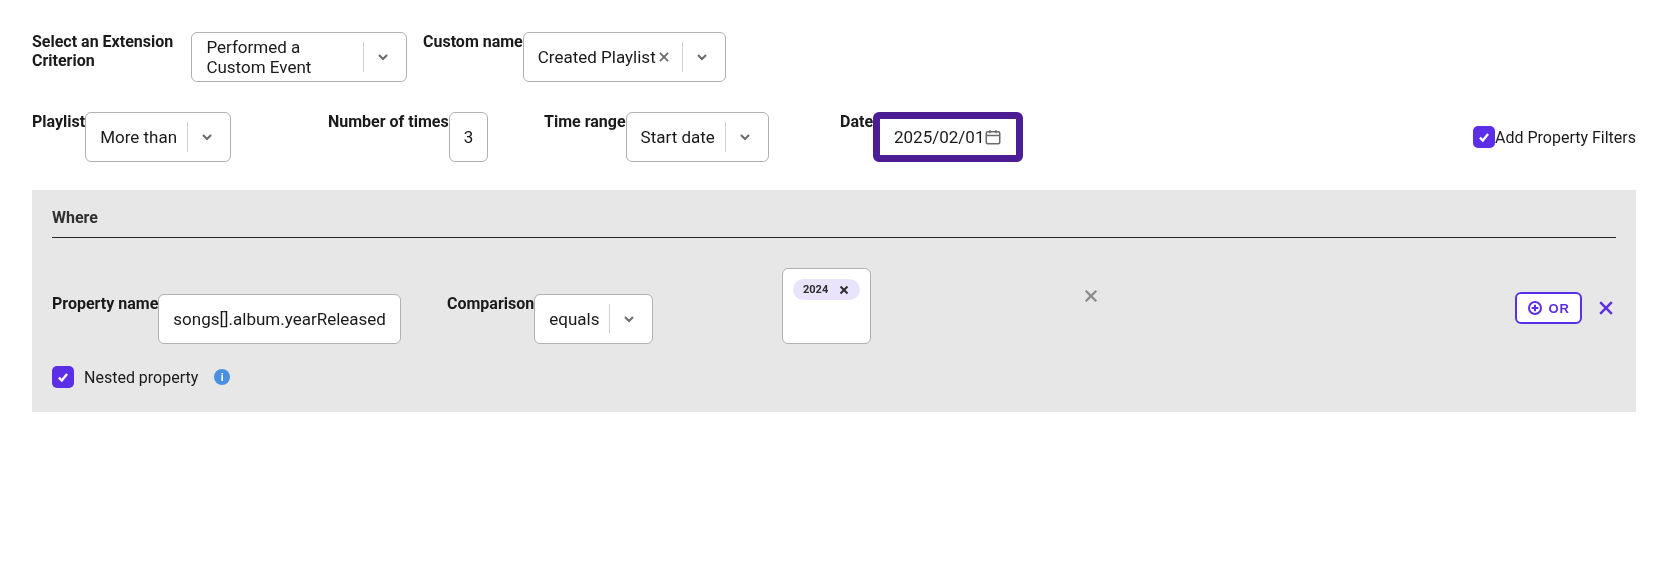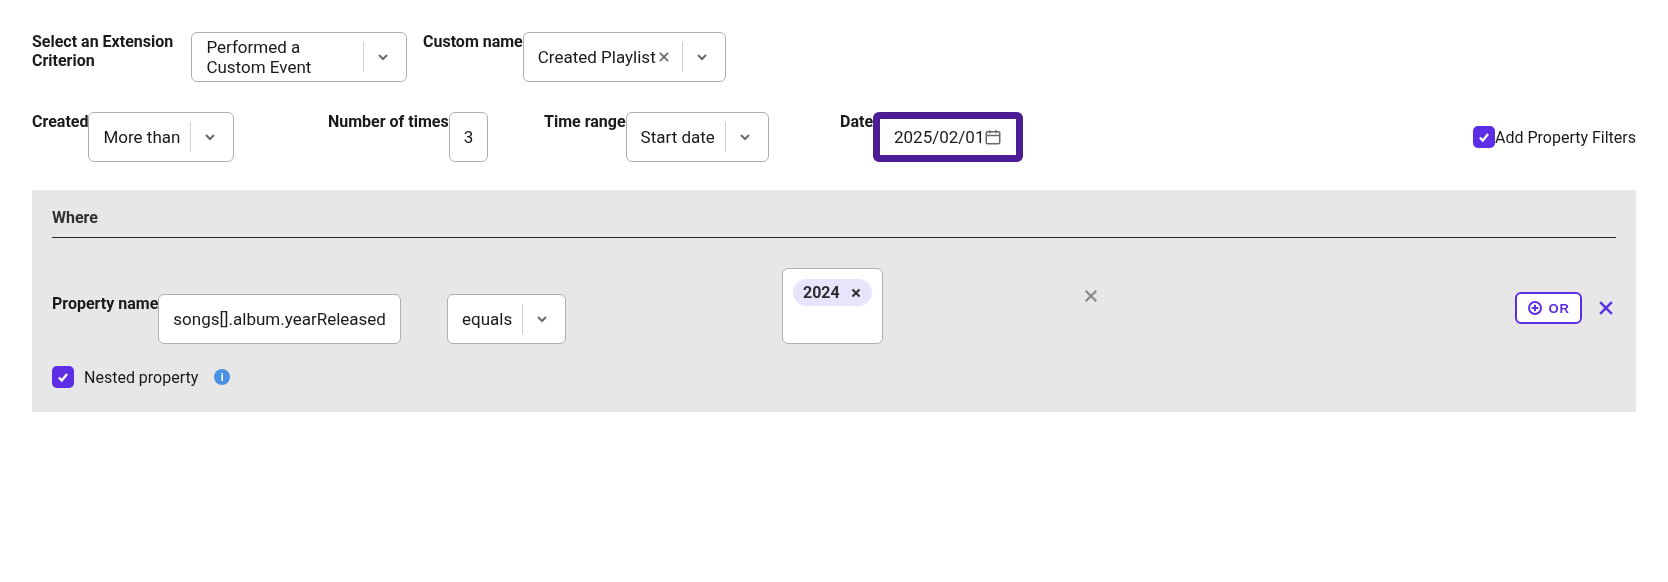--- a/index.html
+++ b/index.html
@@ -119,21 +119,21 @@
     flex-wrap: wrap;
     align-content: flex-start;
     cursor: text;
   }
   .tag {
     display: inline-flex;
     align-items: center;
     background: #e9e4fb;
     color: #2d2d2d;
     font-weight:700;
-    font-size:16px;
+    font-size:11px;
     border-radius: 14px;
     padding: 4px 10px;
     gap: 10px;
   }
   .tag .tag-x { cursor:pointer; display:flex; }
   .row-clear {
     color:#8a8a8a;
     cursor:pointer;
     align-self:center;
     margin-bottom: 20px;
@@ -207,21 +207,21 @@
         <svg width="16" height="16" viewBox="0 0 24 24" fill="none" stroke="currentColor" stroke-width="3">
             <polyline points="6 9 12 15 18 9"></polyline>
           </svg>
       </span>
     </div>
   </div>
 </div>
 
 <div class="row" style="margin-top:30px; align-items:flex-end;">
   <div class="field" style="width:280px;">
-    <div class="label">Created</div>
+    <div class="label">Playlist</div>
     <div class="select">
       <span class="value">More than</span>
       <span class="divider"></span>
       <span class="chevron">
         <svg width="16" height="16" viewBox="0 0 24 24" fill="none" stroke="currentColor" stroke-width="3">
             <polyline points="6 9 12 15 18 9"></polyline>
           </svg>
       </span>
     </div>
   </div>
@@ -278,20 +278,21 @@
 
   <div class="where-row">
     <div class="field" style="width:375px;">
       <div class="label">Property name</div>
       <div class="text-input">
         <span>songs[].album.yearReleased</span>
       </div>
     </div>
 
     <div class="field" style="width:315px;">
+      <div class="label">Comparison</div>
       <div class="select">
         <span class="value">equals</span>
         <span class="divider"></span>
         <span class="chevron">
           <svg width="16" height="16" viewBox="0 0 24 24" fill="none" stroke="currentColor" stroke-width="3">
               <polyline points="6 9 12 15 18 9"></polyline>
             </svg>
         </span>
       </div>
     </div>

